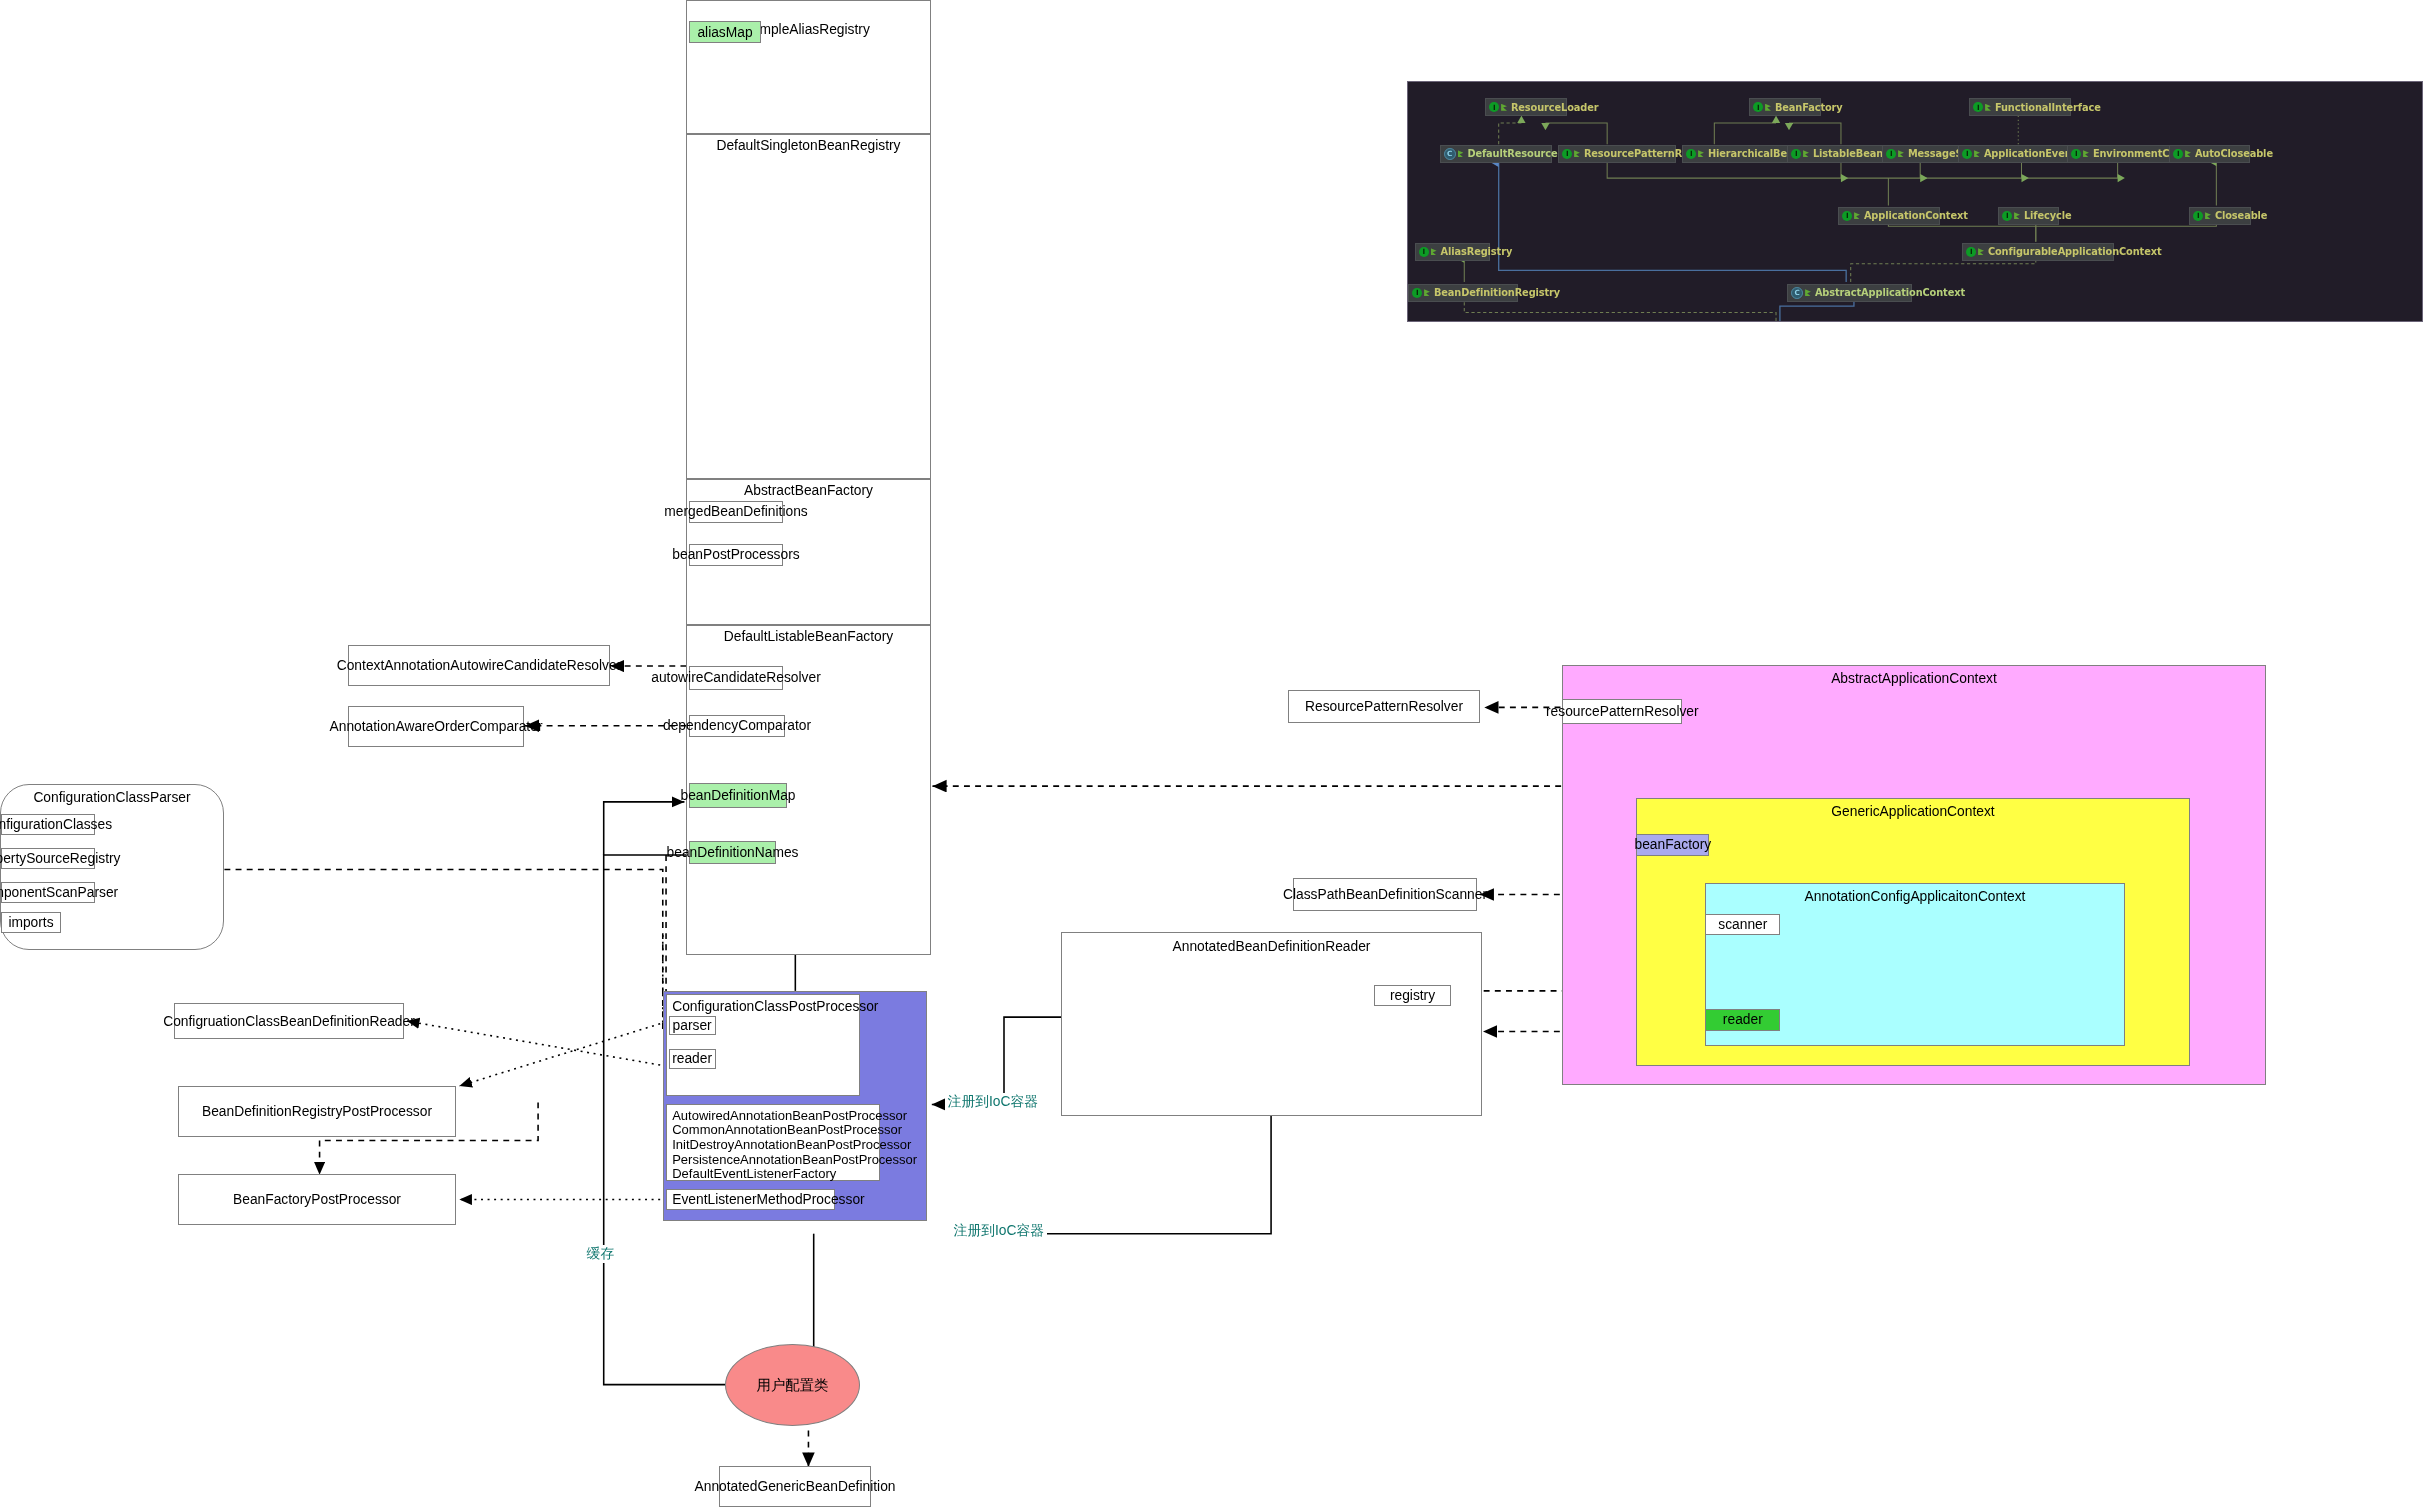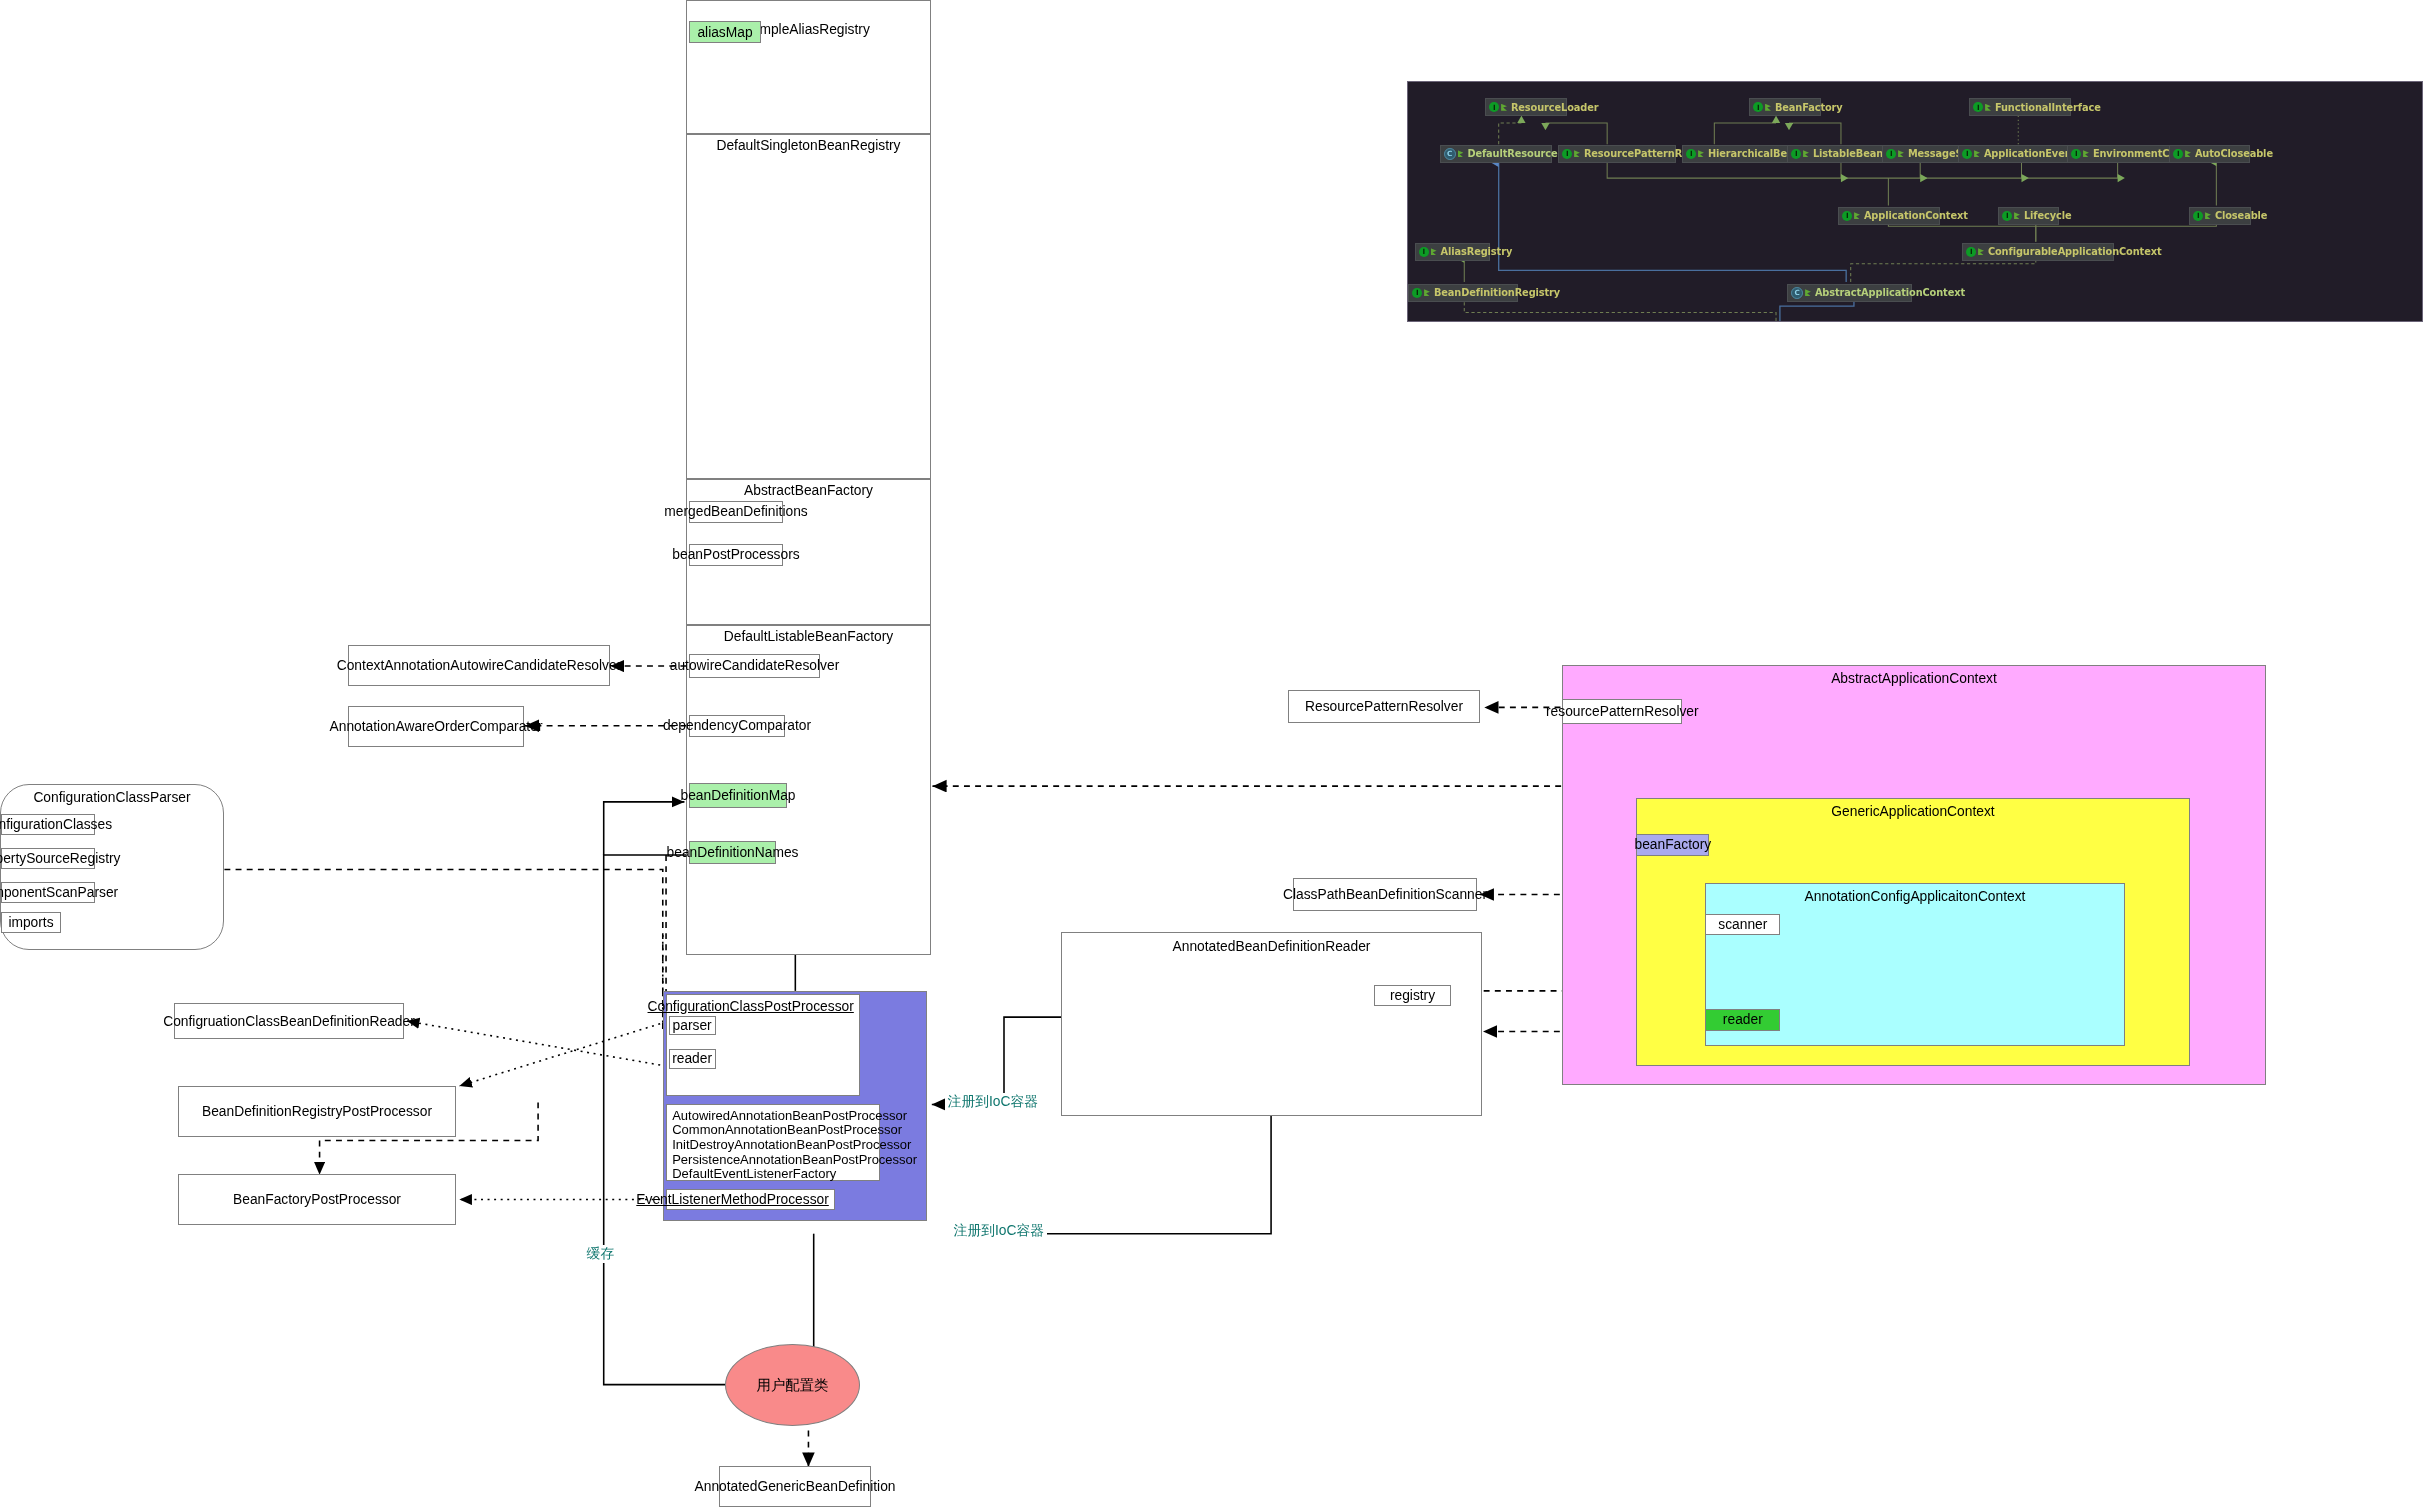--- a/index.html
+++ b/index.html
@@ -41,21 +41,21 @@
     display: flex;
     align-items: center;
     justify-content: center;
     padding: 0 5.2px;
     white-space: nowrap;
     color: #000;
   }
   .field.green { background: #aaf0aa; }
   .field.brightgreen { background: #33cc33; }
   .field.lav { background: #aaaaee; }
-  .field.left { justify-content: flex-end; text-decoration: underline; }
+  .field.left { justify-content: flex-start; }
   .field.multiline {
     display: block;
     padding: 3.9px 3.9px 3.9px 5.2px;
     line-height: 1.12;
     font-size: 13px;
     white-space: pre;
   }
   .centerbox {
     position: absolute;
     box-sizing: border-box;
@@ -242,21 +242,21 @@
   </div>
 
   <div class="box" style="left:686px; top:479px; width:245px; height:146px;">
     <div class="title" style="top:2px;">AbstractBeanFactory</div>
     <div class="field" style="left:2px; top:21px; width:94px; height:22px;">mergedBeanDefinitions</div>
     <div class="field" style="left:2px; top:64px; width:94px; height:22px;">beanPostProcessors</div>
   </div>
 
   <div class="box" style="left:686px; top:625px; width:245px; height:330px;">
     <div class="title" style="top:2px;">DefaultListableBeanFactory</div>
-    <div class="field" style="left:2px; top:28px; width:131px; height:23.6px;text-align:center;">autowireCandidateResolver</div>
+    <div class="field" style="left:2px; top:40px; width:94px; height:23.6px;text-align:center;">autowireCandidateResolver</div>
     <div class="field" style="left:2px; top:89px; width:96px; height:22px;">dependencyComparator</div>
     <div class="field green" style="left:2px; top:157px; width:98px; height:25px;">beanDefinitionMap</div>
     <div class="field green" style="left:2px; top:215px; width:87px; height:23px;">beanDefinitionNames</div>
   </div>
 
   <div class="centerbox" style="left:348px; top:645px; width:262px; height:41px;">ContextAnnotationAutowireCandidateResolver</div>
 
   <div class="centerbox" style="left:348px; top:706px; width:176px; height:41px;">AnnotationAwareOrderComparator</div>
 
   <div class="box" style="left:0px; top:784px; width:224px; height:166px;border-radius:29px;">

